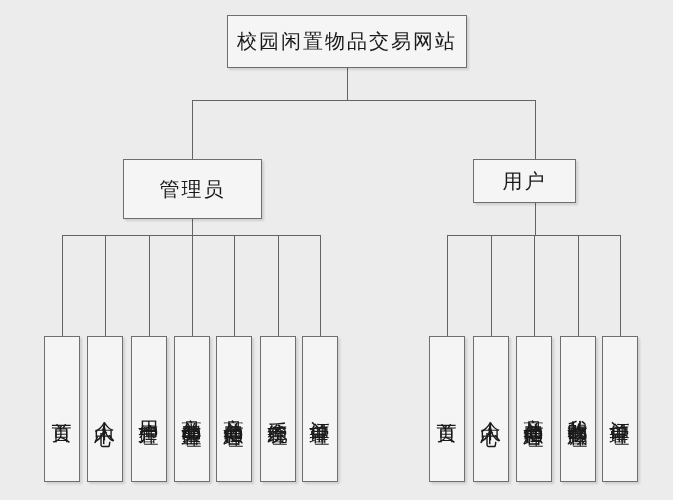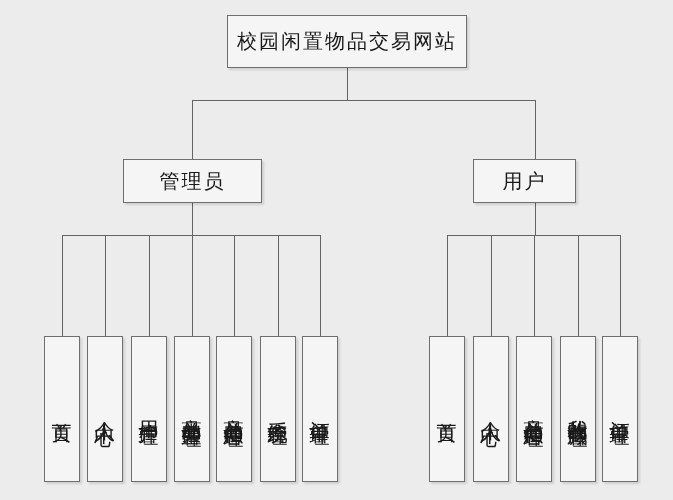--- a/index.html
+++ b/index.html
@@ -78,21 +78,21 @@
   <div class="line v" style="left:447px; top:235px; height:101px;"></div>
   <div class="line v" style="left:491px; top:235px; height:101px;"></div>
   <div class="line v" style="left:534px; top:235px; height:101px;"></div>
   <div class="line v" style="left:578px; top:235px; height:101px;"></div>
   <div class="line v" style="left:620px; top:235px; height:101px;"></div>
 
   <div class="box" style="left:227px; top:15px; width:240px; height:53px;">
     <span class="label">校园闲置物品交易网站</span>
   </div>
 
-  <div class="box" style="left:123px; top:159px; width:139px; height:44px;">
+  <div class="box" style="left:123px; top:159px; width:139px; height:60px;">
     <span class="label">管理员</span>
   </div>
 
   <div class="box" style="left:473px; top:159px; width:103px; height:44px;">
     <span class="label">用户</span>
   </div>
 
   <div class="box leaf" style="left:44px;">
     <span class="label">首页</span>
   </div>

